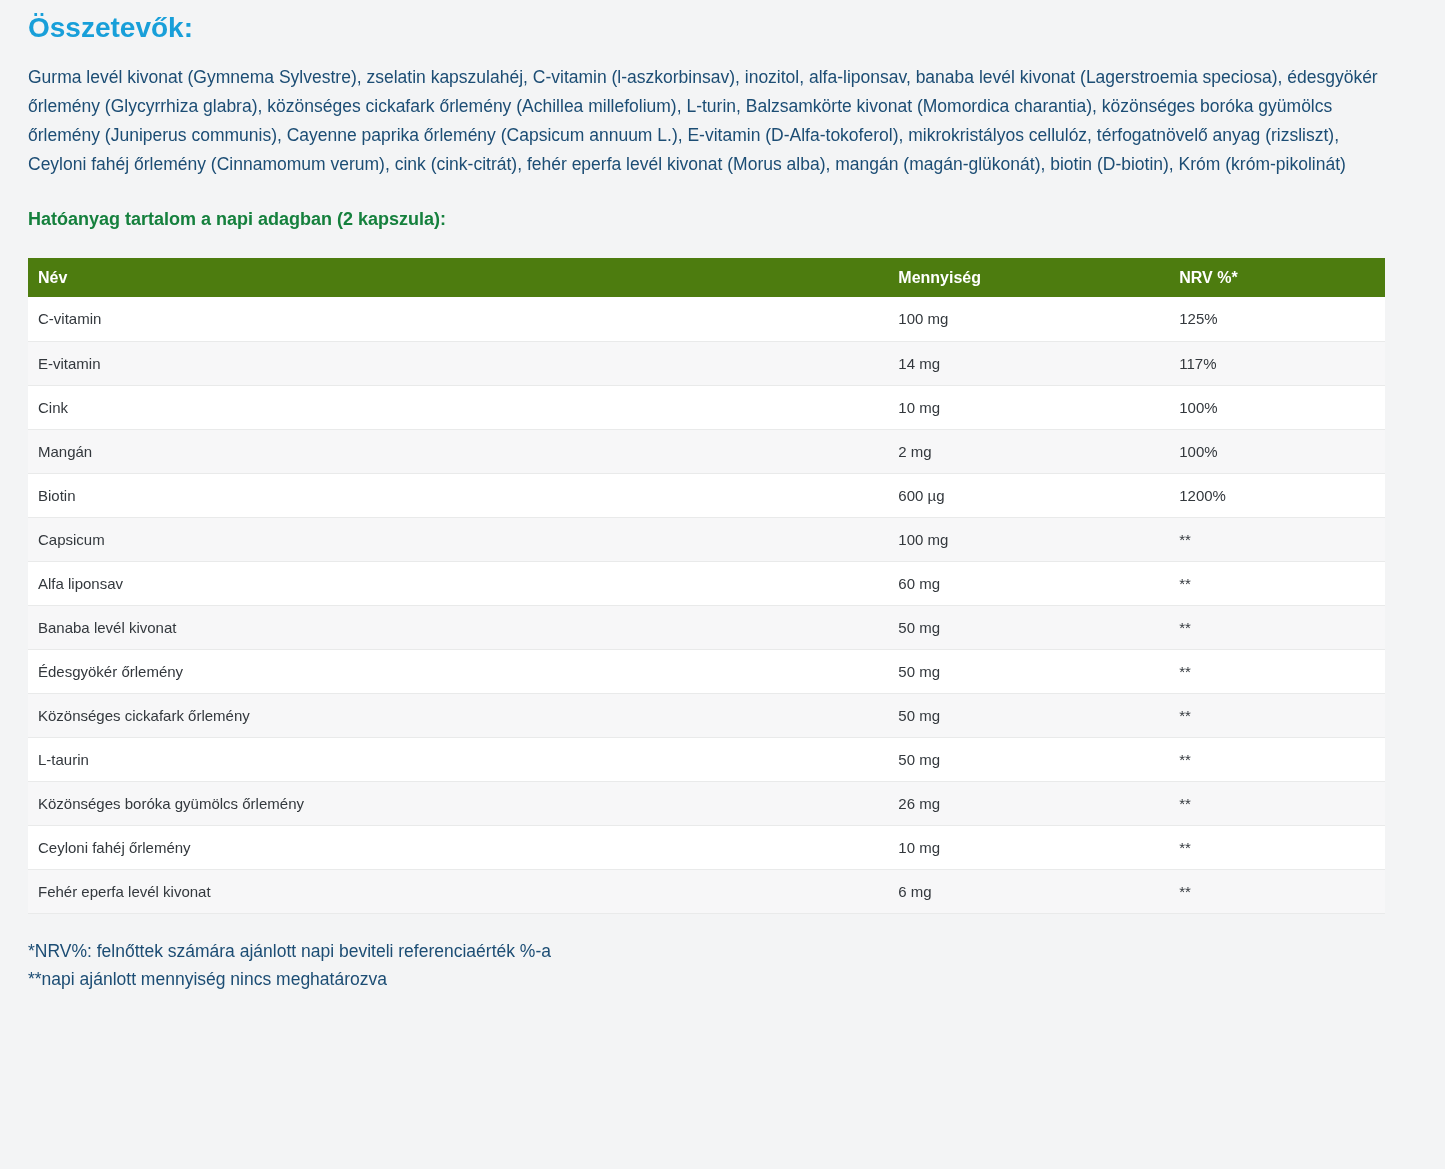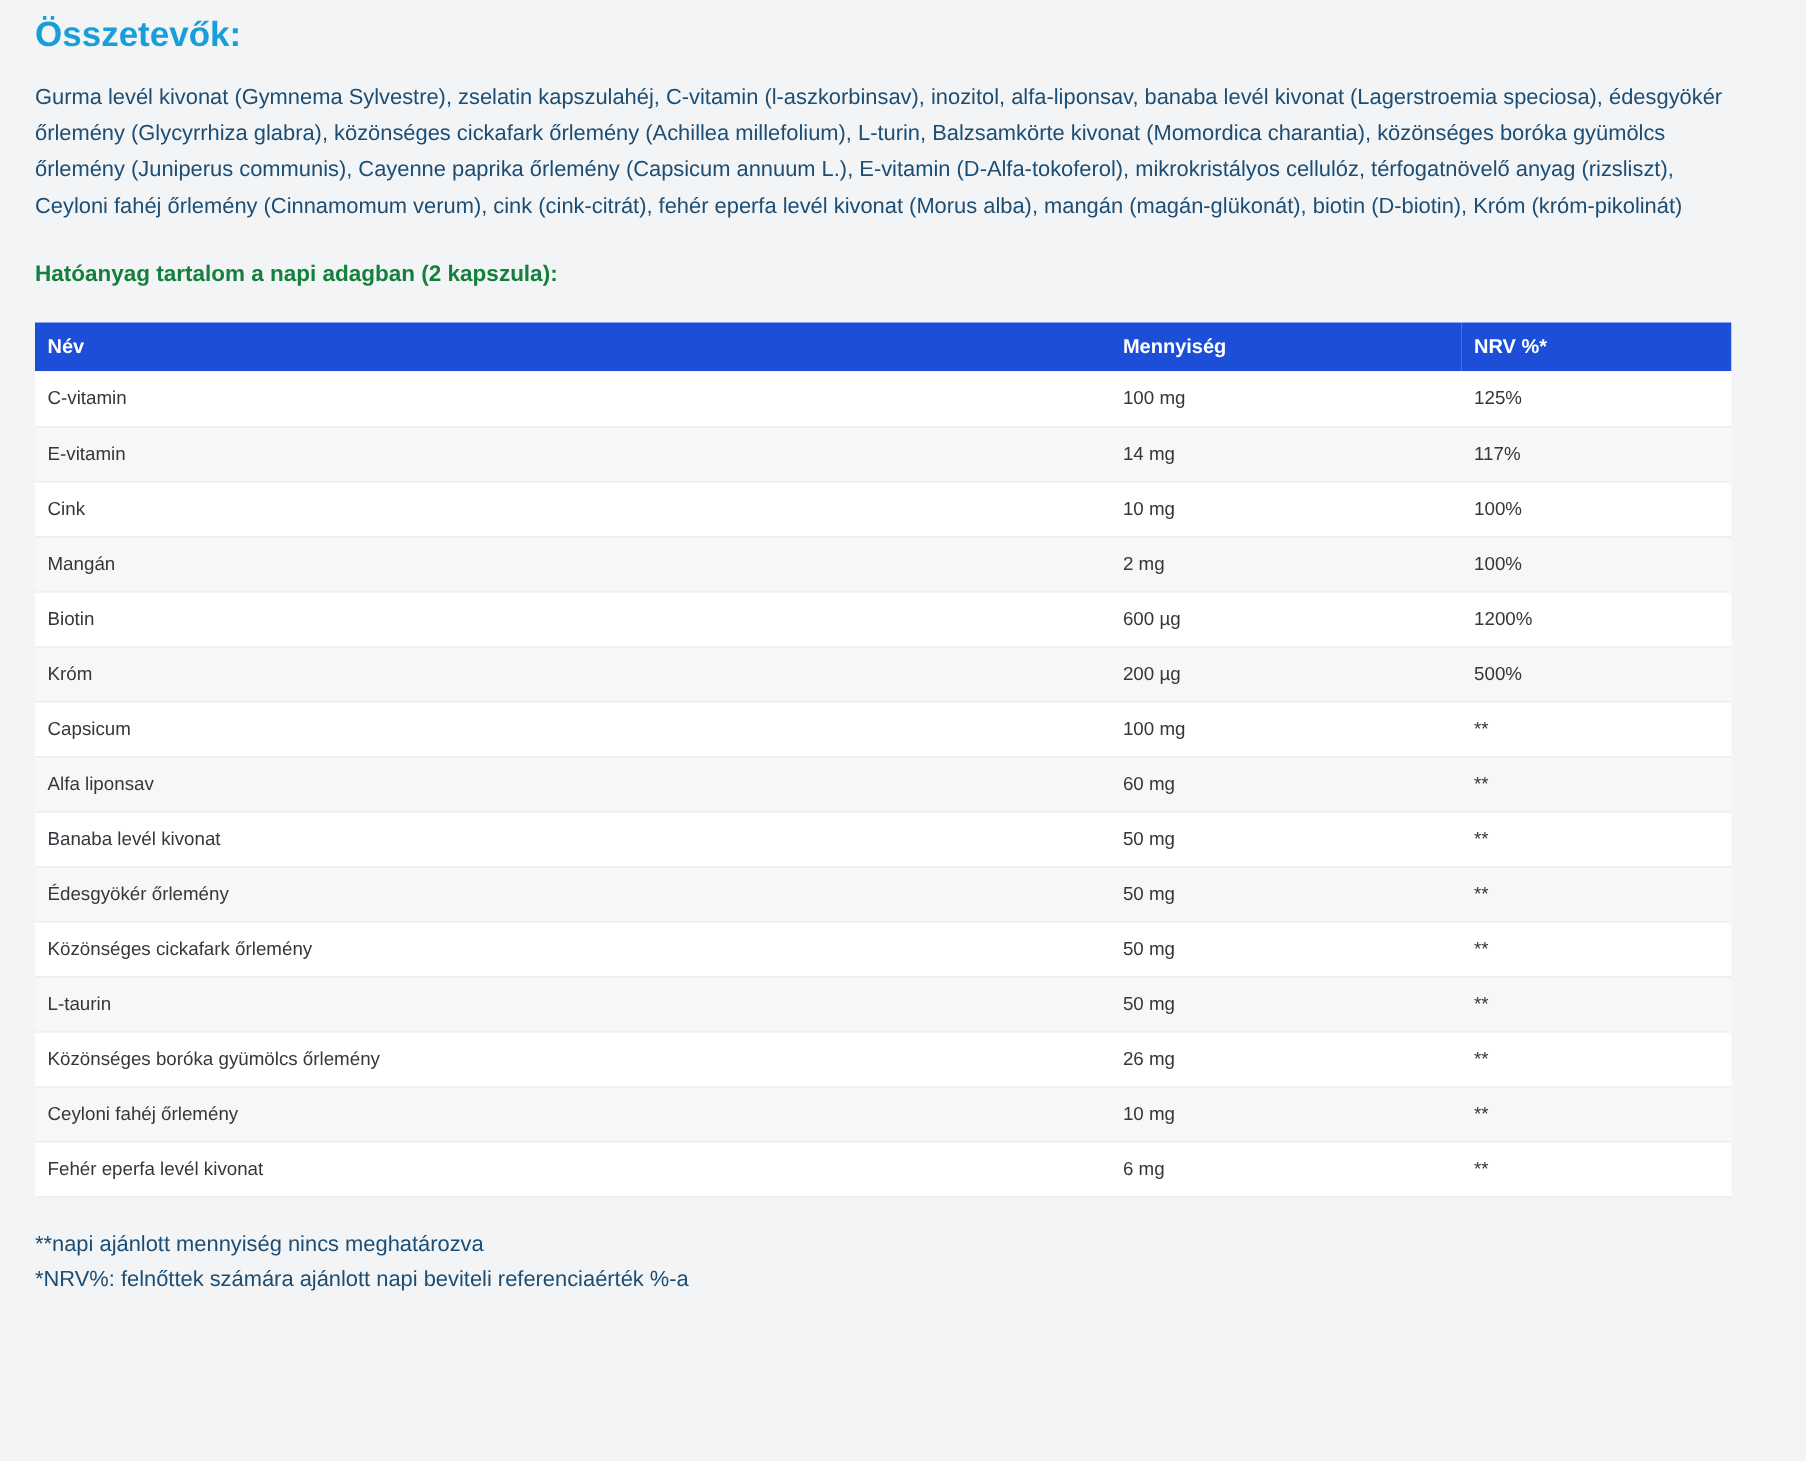--- a/index.html
+++ b/index.html
@@ -40,21 +40,21 @@
   table.actives-table {
     width: 1357px;
     border-collapse: collapse;
     table-layout: fixed;
     background: #ffffff;
   }
   table.actives-table th.col0, table.actives-table td.col0 { width: 63.4%; }
   table.actives-table th.col1, table.actives-table td.col1 { width: 20.7%; }
   table.actives-table th.col2, table.actives-table td.col2 { width: 15.9%; }
   table.actives-table thead th {
-    background: #1d4ed8;
+    background: #4d7c0f;
     color: #ffffff;
     font-size: 16px;
     font-weight: 700;
     text-align: left;
     height: 39px;
     padding: 0 0 0 10px;
   }
   table.actives-table tbody td {
     height: 44px;
     padding: 0 0 0 10px;
@@ -111,25 +111,20 @@
           <td class="col0">Mangán</td>
           <td class="col1">2 mg</td>
           <td class="col2">100%</td>
         </tr>
         <tr>
           <td class="col0">Biotin</td>
           <td class="col1">600 µg</td>
           <td class="col2">1200%</td>
         </tr>
         <tr>
-          <td class="col0">Króm</td>
-          <td class="col1">200 µg</td>
-          <td class="col2">500%</td>
-        </tr>
-        <tr>
           <td class="col0">Capsicum</td>
           <td class="col1">100 mg</td>
           <td class="col2">**</td>
         </tr>
         <tr>
           <td class="col0">Alfa liponsav</td>
           <td class="col1">60 mg</td>
           <td class="col2">**</td>
         </tr>
         <tr>
@@ -164,17 +159,17 @@
         </tr>
         <tr>
           <td class="col0">Fehér eperfa levél kivonat</td>
           <td class="col1">6 mg</td>
           <td class="col2">**</td>
         </tr>
       </tbody>
   </table>
 
   <div class="footnotes">
+    <p>*NRV%: felnőttek számára ajánlott napi beviteli referenciaérték %-a</p>
     <p>**napi ajánlott mennyiség nincs meghatározva</p>
-    <p>*NRV%: felnőttek számára ajánlott napi beviteli referenciaérték %-a</p>
   </div>
 
 </div>
 
 </body></html>

